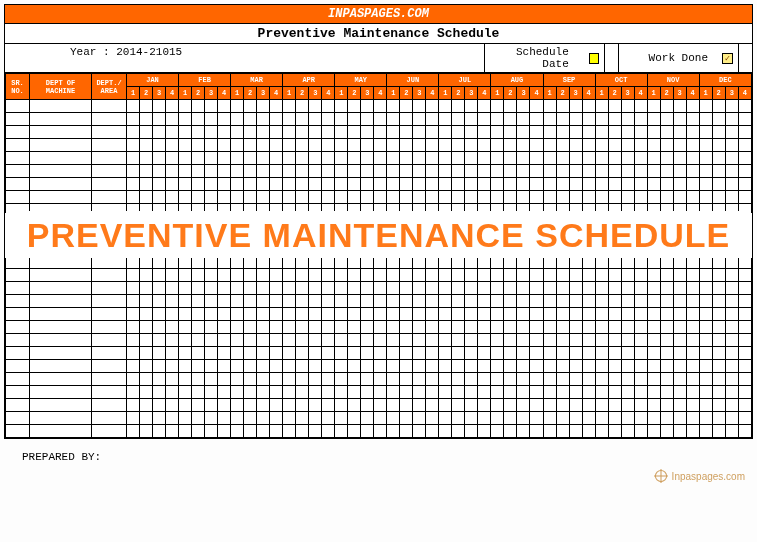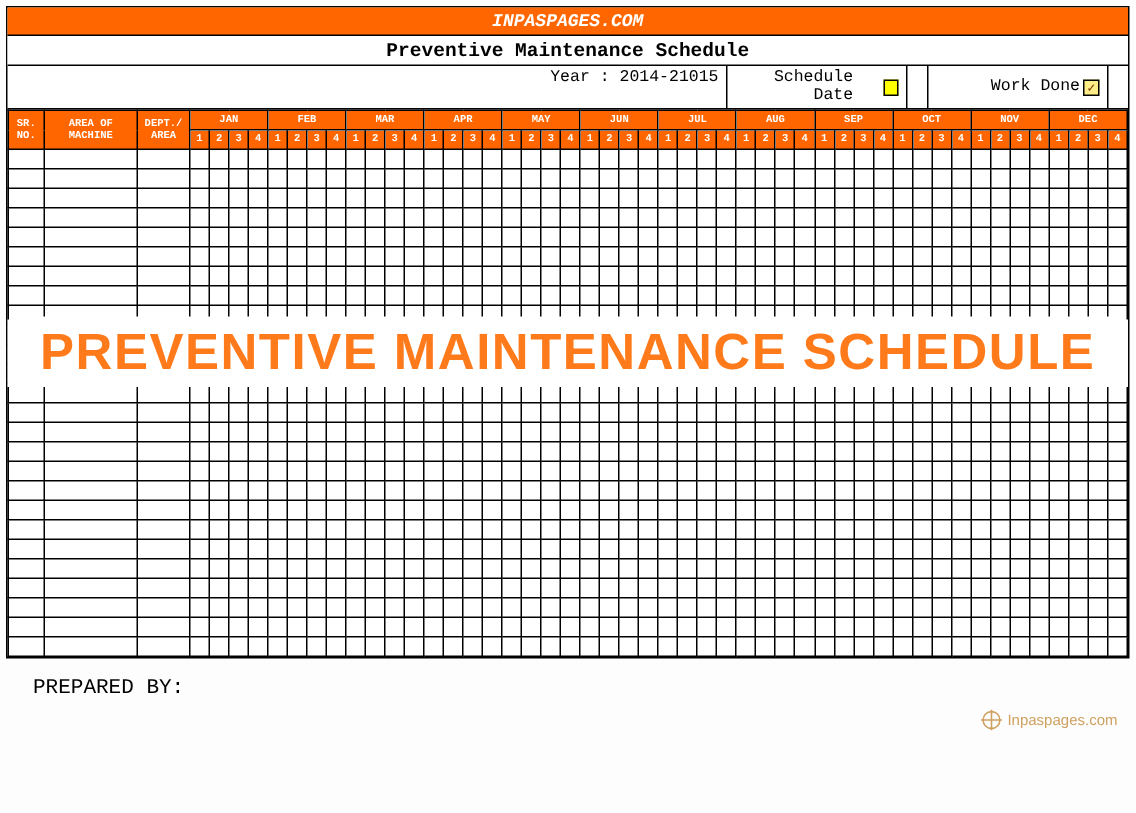--- a/index.html
+++ b/index.html
@@ -32,26 +32,26 @@
     border-bottom: 1px solid #000;
     background: #fff;
   }
   .info-row {
     display: flex;
     border-bottom: 1px solid #000;
     font-size: 11px;
   }
   .info-row > div { border-right: 1px solid #000; padding: 2px 5px; }
   .info-row > div:last-child { border-right: none; }
-  .year-cell { flex: 0 0 420px; text-align: right; }
+  .year-cell { flex: 0 0 420px; text-align: left; }
   .sched-cell { flex: 0 0 120px; text-align: right; display:flex; align-items:center; justify-content:flex-end; gap:20px;}
   .swatch { display:inline-block; width:11px; height:11px; border:1px solid #000; vertical-align:middle;}
   .swatch.yellow { background:#ffff00;}
   .swatch.check { background:#ffee88; font-size:9px; text-align:center; line-height:10px; color:#804000;}
-  .work-cell { flex: 0 0 120px; text-align:right; display:flex; align-items:center; justify-content:flex-end; gap:2px;}
+  .work-cell { flex: 0 0 120px; text-align:right; display:flex; align-items:center; justify-content:flex-end; gap:14px;}
   .spacer-cell { flex: 1; }
   .pre-spacer { flex: 0 0 60px; border-right:none !important;}
   table.grid {
     border-collapse: collapse;
     width: 100%;
     table-layout: fixed;
   }
   table.grid th, table.grid td {
     border: 1px solid #000;
     font-size: 7px;
@@ -87,21 +87,21 @@
   }
   .watermark-band {
     position:absolute;
     top:138px;
     left:2px; right:2px;
     height:44px;
     background:#fff;
     pointer-events:none;
   }
   .footer {
-    font-size: 14px;
+    font-size: 11px;
     font-family: "Courier New", monospace;
     padding: 12px 18px 8px;
   }
   .footer .row { display:flex; justify-content:space-between; margin-bottom:16px;}
   .logo-corner {
     position:absolute;
     right:8px; bottom:4px;
     font-size:10px;
     color:#cfa060;
     font-family: Arial,sans-serif;
@@ -130,21 +130,21 @@
         <span class="swatch check">✓</span>
       </div>
       <div class="spacer-cell"></div>
     </div>
 
     <div class="overlay-wrap">
       <table class="grid" id="grid">
           <tbody>
             <tr>
               <th rowspan="2" class="col-sr">SR. NO.</th>
-              <th rowspan="2" class="col-name">AREA OF MACHINE</th>
+              <th rowspan="2" class="col-name">DEPT OF MACHINE</th>
               <th rowspan="2" class="col-dept">DEPT./ AREA</th>
               <th colspan="4">JAN</th>
               <th colspan="4">FEB</th>
               <th colspan="4">MAR</th>
               <th colspan="4">APR</th>
               <th colspan="4">MAY</th>
               <th colspan="4">JUN</th>
               <th colspan="4">JUL</th>
               <th colspan="4">AUG</th>
               <th colspan="4">SEP</th>

